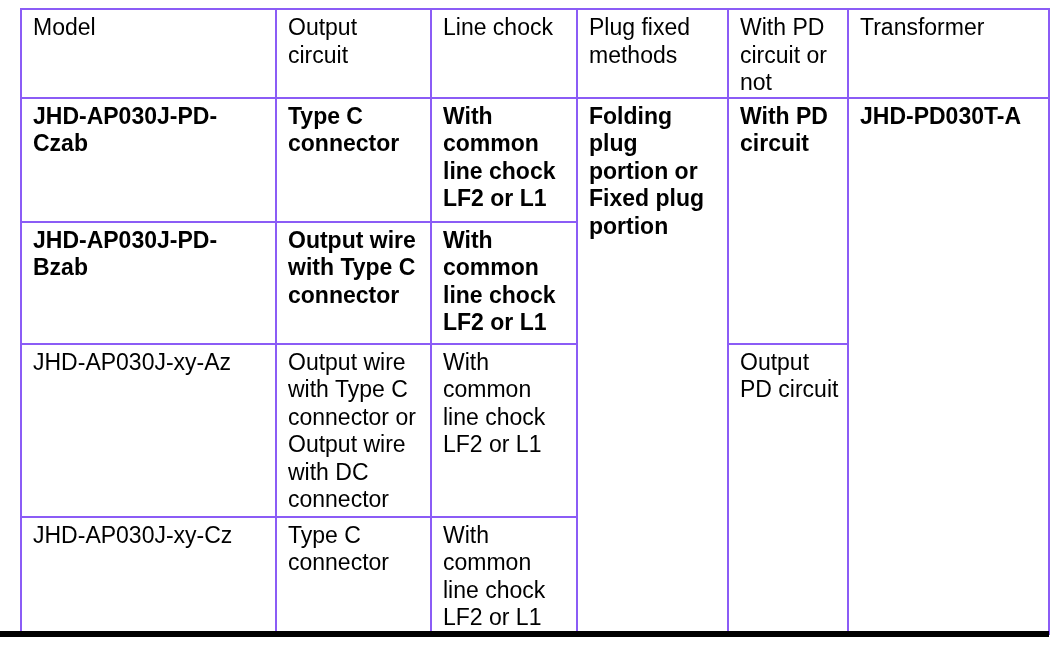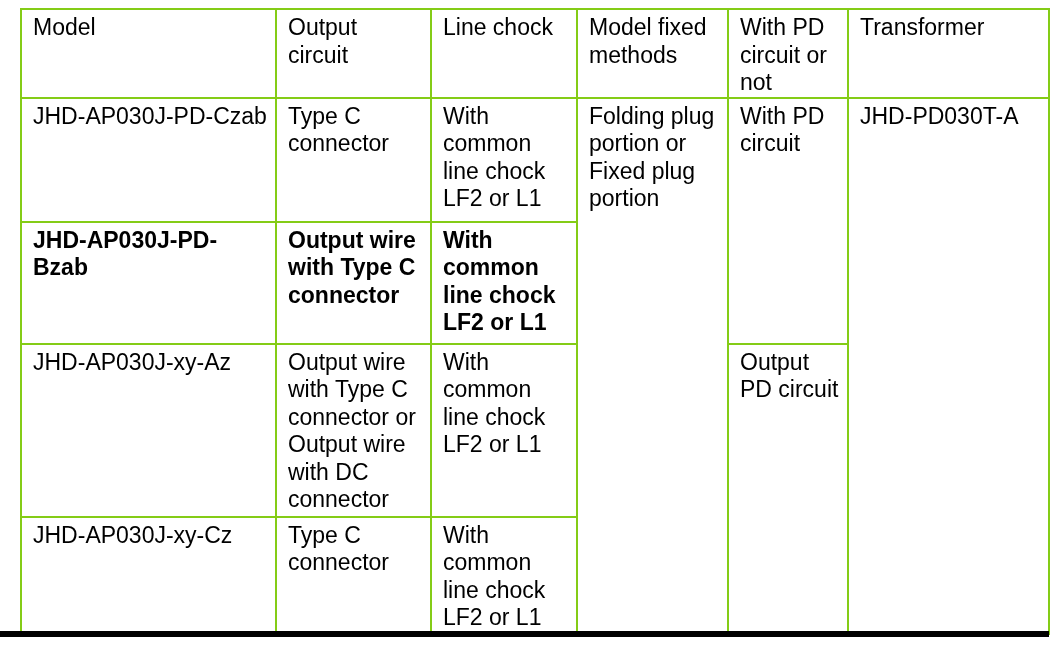--- a/index.html
+++ b/index.html
@@ -18,30 +18,30 @@
   }
   table.spec {
     position: absolute;
     left: 20px;
     top: 8px;
     width: 1028px;
     border-collapse: collapse;
     table-layout: fixed;
   }
   table.spec td {
-    border: 2px solid #84cc16;
+    border: 2px solid #8b5cf6;
     vertical-align: top;
     padding: 4px 4px 0 11px;
     font-size: 23px;
     line-height: 27.5px;
     white-space: pre-line;
     overflow: hidden;
   }
   tr.r-header { height: 88px; }
-  tr.r1 { height: 124px; }
+  tr.r1 { height: 124px; font-weight: bold; }
   tr.r2 { height: 122px; font-weight: bold; }
   tr.r3 { height: 173px; padding-left: 20px; }
   tr.r4 { height: 117px; }
   .bottom-rule {
     position: absolute;
     left: 0;
     top: 631px;
     width: 1049px;
     height: 6px;
     background: #000000;
@@ -61,21 +61,21 @@
       <col style="width:120px">
       <col style="width:201px">
     </colgroup>
 
     <tbody>
         <tr class="r-header">
       <td>Model</td>
       <td>Output
 circuit</td>
       <td>Line chock</td>
-      <td>Model fixed
+      <td>Plug fixed
 methods</td>
       <td>With PD
 circuit or
 not</td>
       <td>Transformer</td>
     </tr>
 
     <tr class="r1">
       <td>JHD-AP030J-PD-Czab</td>
       <td>Type C

